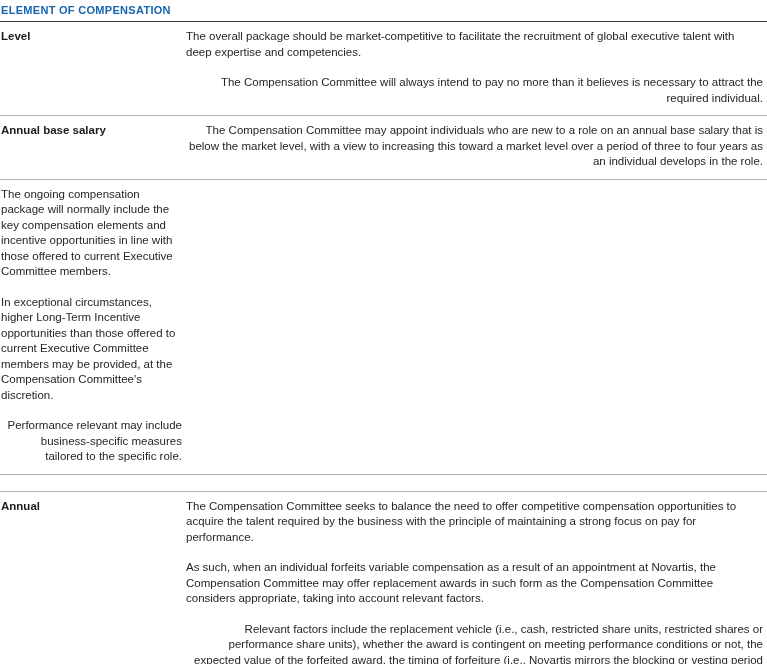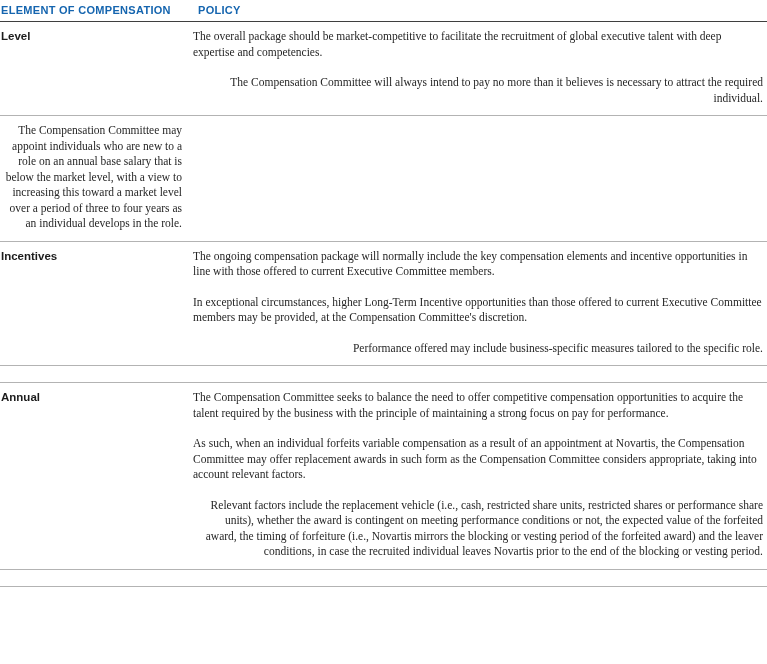--- a/index.html
+++ b/index.html
@@ -28,21 +28,20 @@
   .th {
     color: #1565af;
     font-size: 11px;
     font-weight: bold;
     letter-spacing: 0.3px;
     text-transform: uppercase;
   }
   .row {
     display: grid;
     grid-template-columns: 185px 1fr;
-    column-gap: 7px;
     padding: 7px 0 9px 1px;
     border-bottom: 1px solid #b3b3b3;
   }
   .row:last-child {
     border-bottom: 1px solid #b3b3b3;
   }
   .cell-element {
     font-size: 11.5px;
     font-weight: bold;
     color: #1c1c1c;
@@ -50,58 +49,56 @@
     padding-right: 8px;
   }
   .cell-policy {
     font-size: 11.5px;
     color: #262626;
     line-height: 15.5px;
     padding-right: 4px;
   }
   .cell-policy p {
     margin: 0 0 15px 0;
-    font-family: Liberation Serif, serif;
   }
   .cell-policy p:last-child {
     margin-bottom: 0;
     text-align: right;
   }
 </style>
 </head>
 <body>
 
 <div class="page">
   <div class="comp-table">
 
     <div class="thead">
       <div class="th">ELEMENT OF COMPENSATION</div>
-      <div class="th">POLICY</div>
     </div>
 
     <div class="row">
       <div class="cell-element">Level</div>
       <div class="cell-policy">
         <p>The overall package should be market-competitive to facilitate the recruitment of global executive talent with deep expertise and competencies.</p>
         <p>The Compensation Committee will always intend to pay no more than it believes is necessary to attract the required individual.</p>
       </div>
     </div>
 
     <div class="row">
+      <div class="cell-element">Annual base salary</div>
       <div class="cell-policy">
         <p>The Compensation Committee may appoint individuals who are new to a role on an annual base salary that is below the market level, with a view to increasing this toward a market level over a period of three to four years as an individual develops in the role.</p>
       </div>
     </div>
 
     <div class="row">
-      <div class="cell-element">Incentives</div>
       <div class="cell-policy">
         <p>The ongoing compensation package will normally include the key compensation elements and incentive opportunities in line with those offered to current Executive Committee members.</p>
         <p>In exceptional circumstances, higher Long-Term Incentive opportunities than those offered to current Executive Committee members may be provided, at the Compensation Committee's discretion.</p>
-        <p>Performance offered may include business-specific measures tailored to the specific role.</p>
+        <p>Performance relevant may include business-specific measures tailored to the specific role.</p>
       </div>
     </div>
 
     <div class="row">
     </div>
 
     <div class="row">
       <div class="cell-element">Annual</div>
       <div class="cell-policy">
         <p>The Compensation Committee seeks to balance the need to offer competitive compensation opportunities to acquire the talent required by the business with the principle of maintaining a strong focus on pay for performance.</p>

